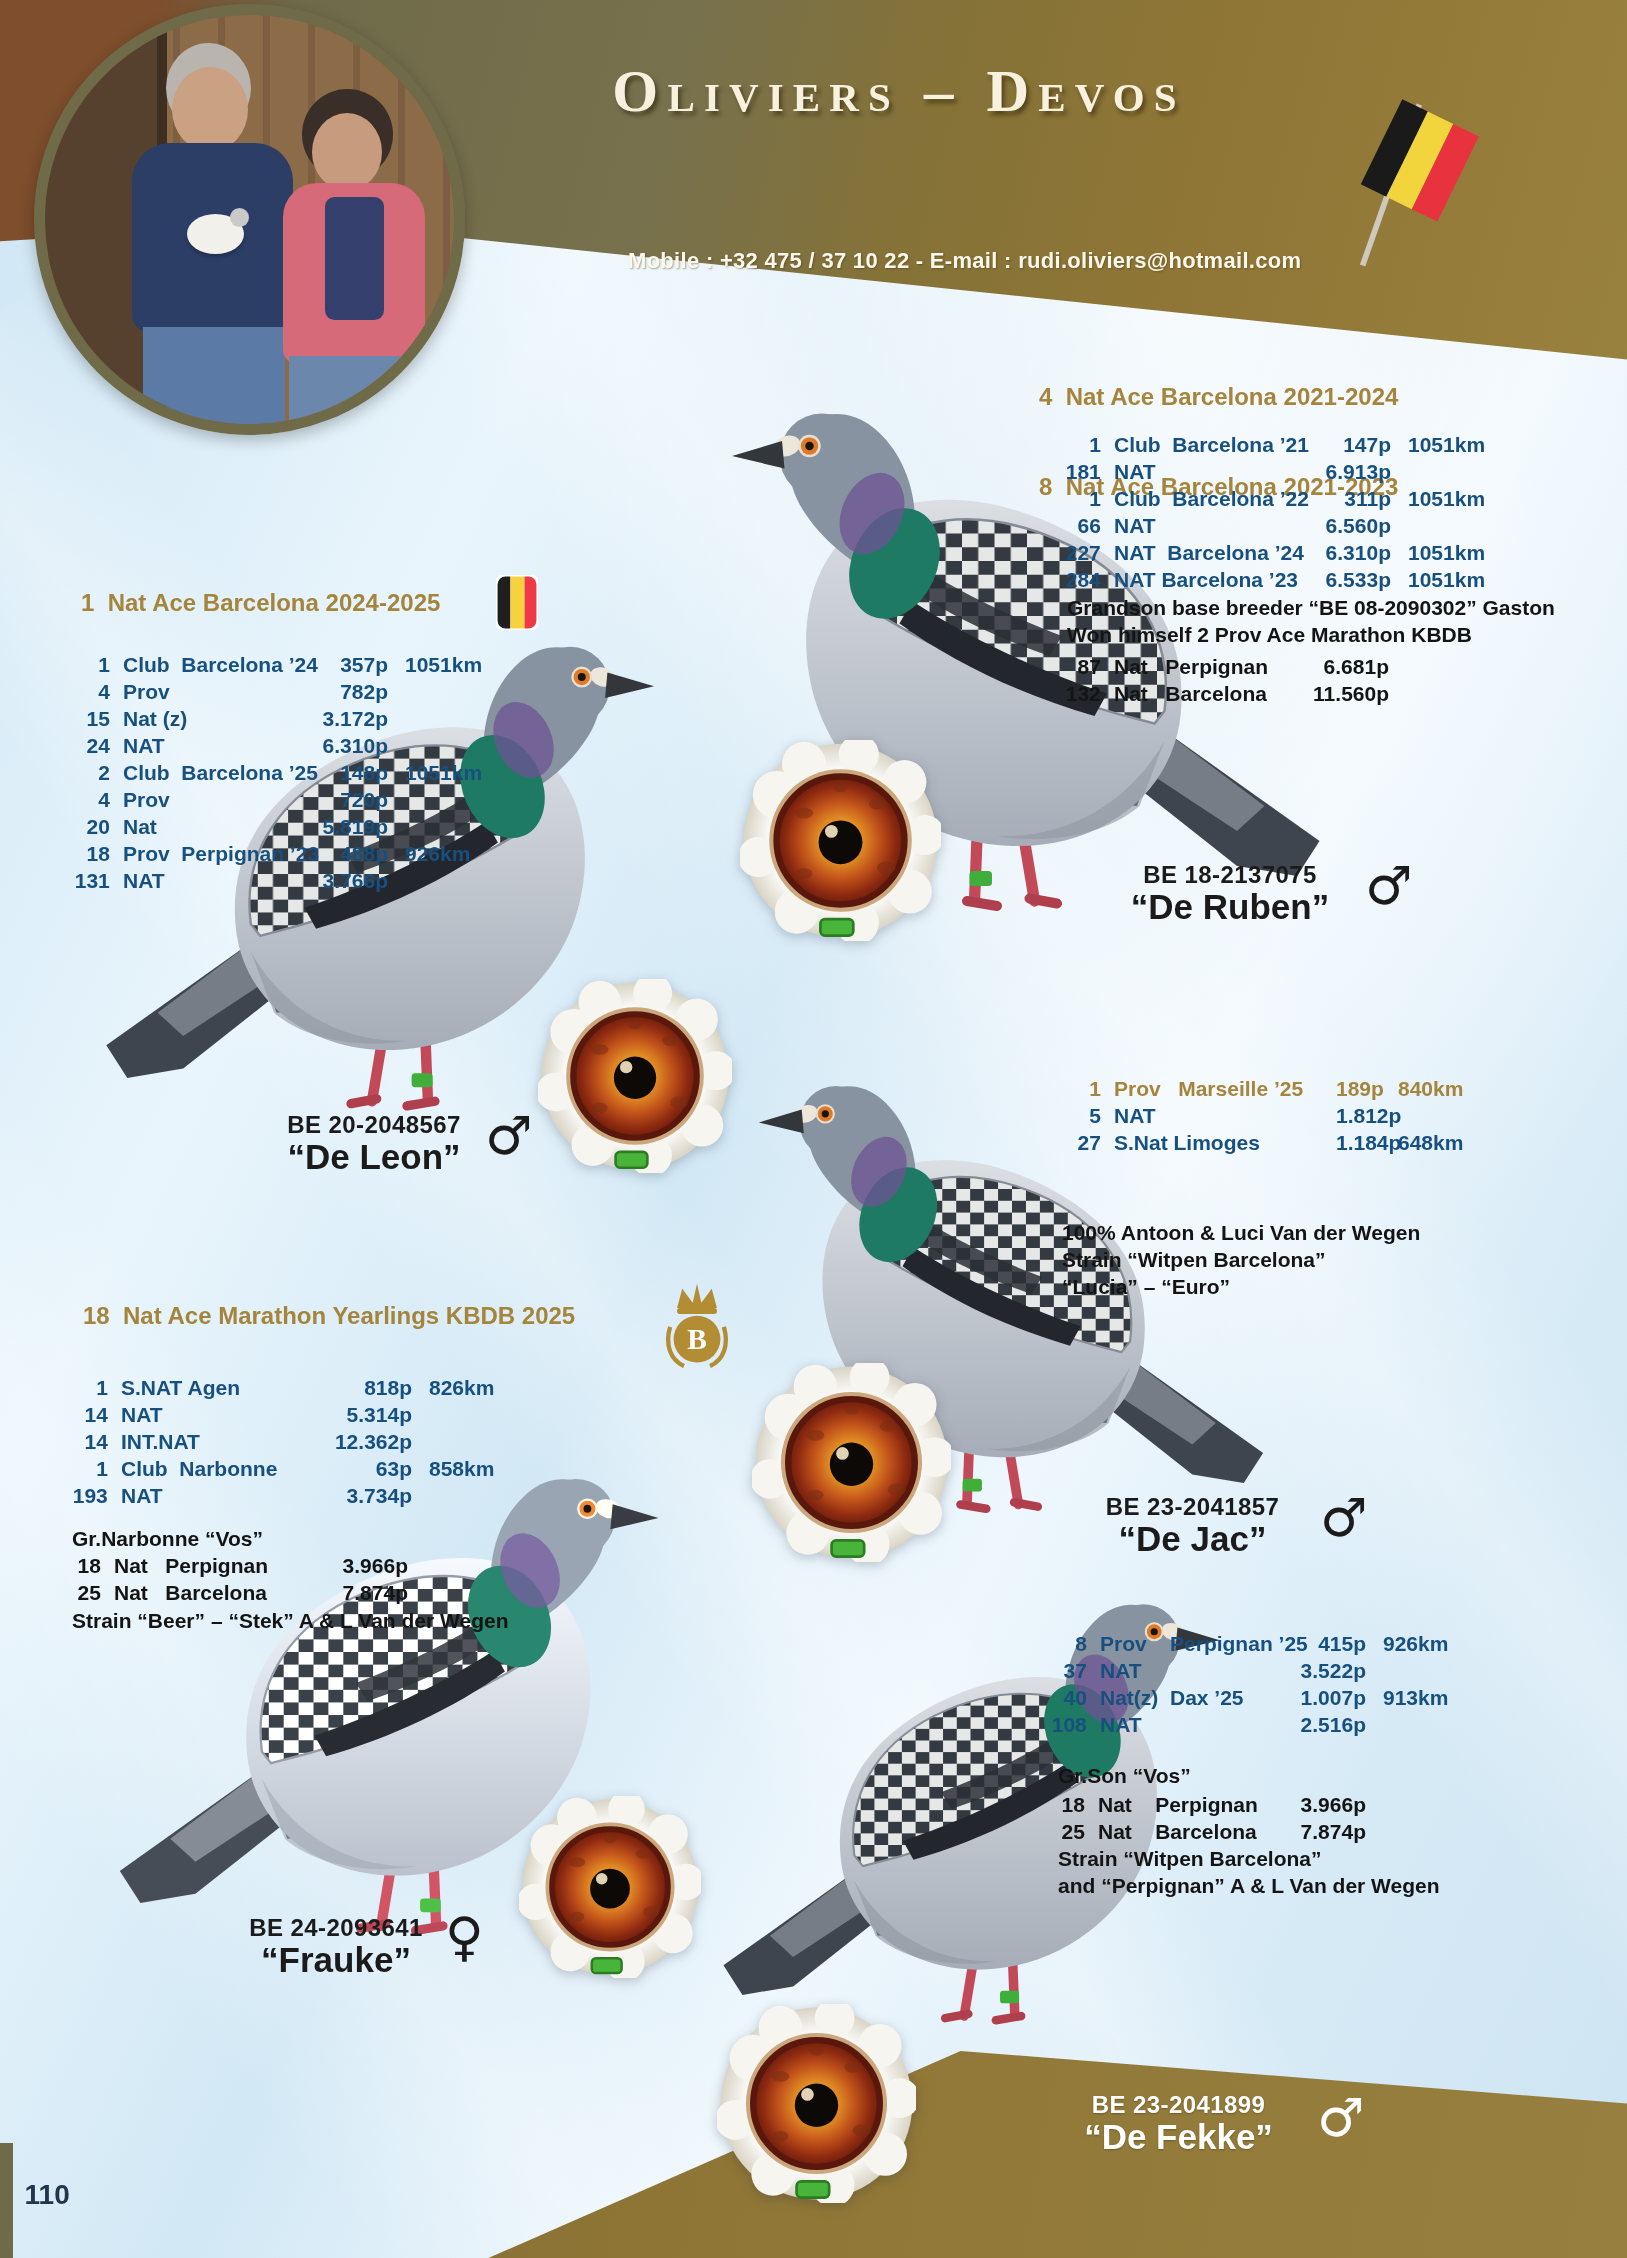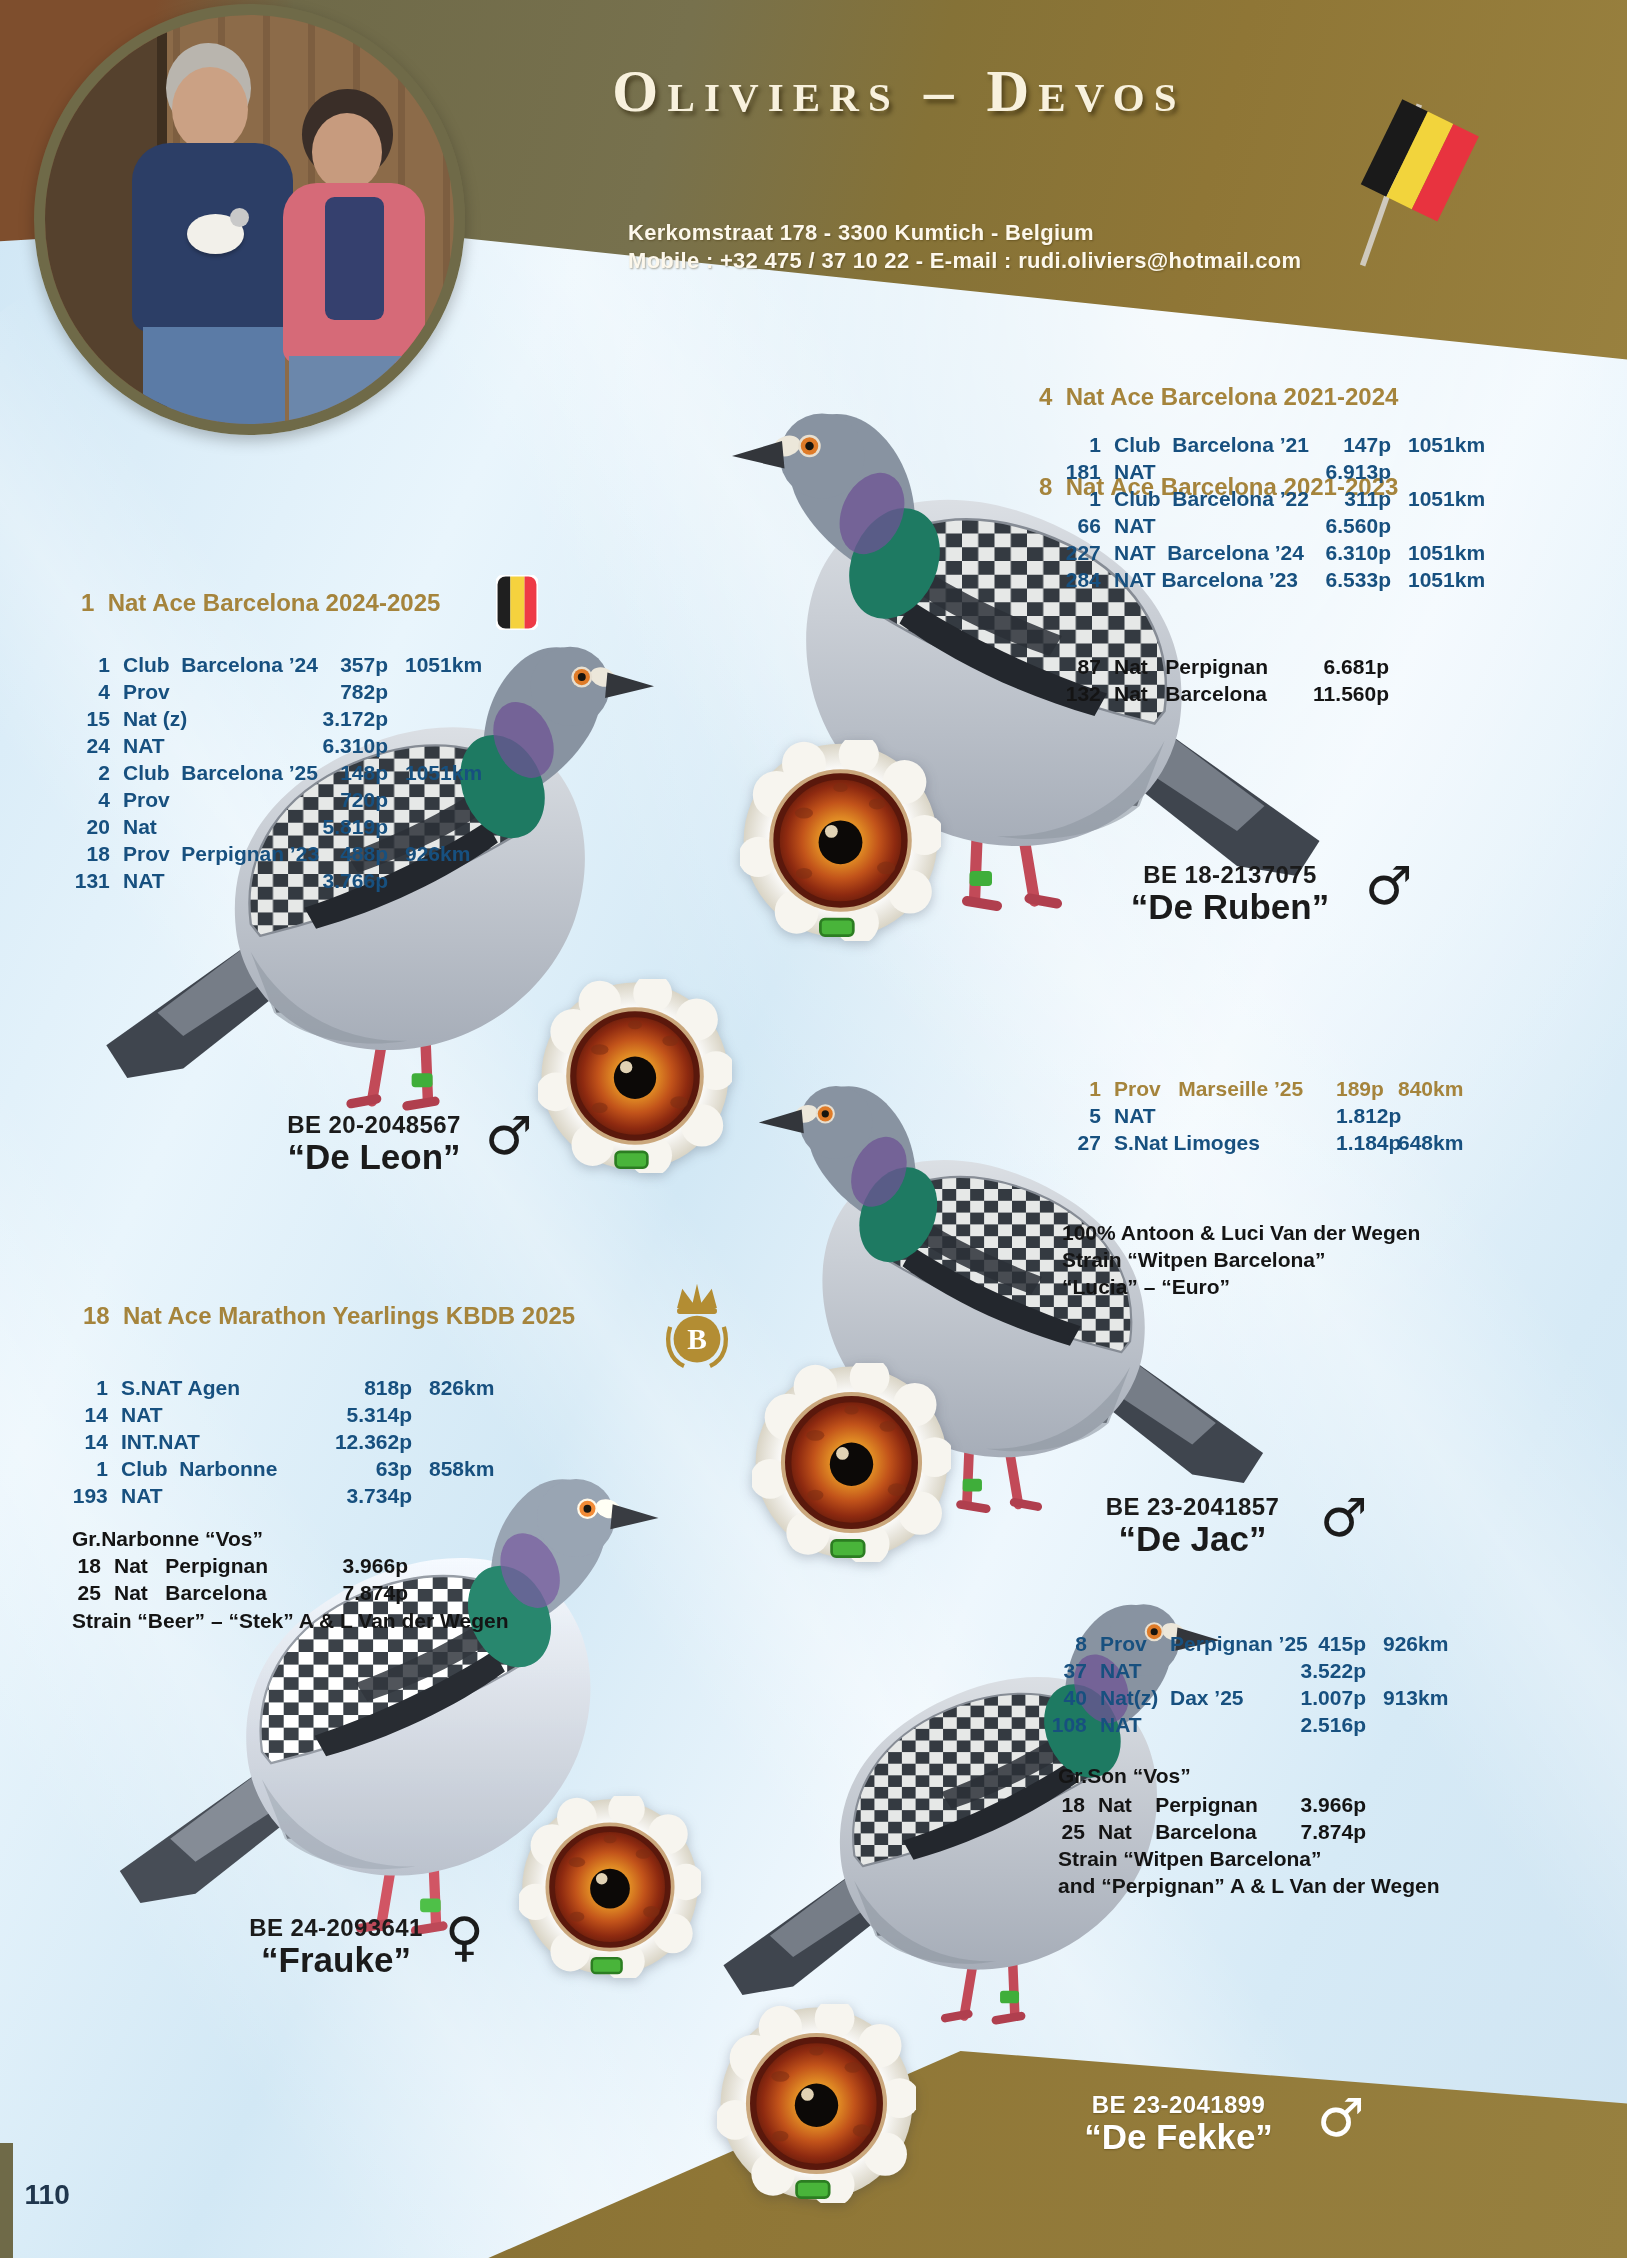--- a/index.html
+++ b/index.html
@@ -182,21 +182,20 @@
     <svg width="182" height="182" viewBox="0 0 220 220">
         <use href="#eyez"></use>
       </svg></div>
   <div class="eyez" style="left:717px;top:2004px">
     <svg width="199" height="199" viewBox="0 0 220 220">
         <use href="#eyez"></use>
       </svg></div>
 
   <div id="hdr" class="abs"></div>
   <div id="hdr-title" class="abs">Oliviers – Devos</div>
-  <div class="addr abs" style="top:220px">Kerkomstraat 178 - 3300 Kumtich - Belgium</div>
   <div class="addr abs" style="top:248px">Mobile : +32 475 / 37 10 22 - E-mail : rudi.oliviers@hotmail.com</div>
 
   <div class="abs" style="left:1355px;top:95px">
     <svg width="142" height="199" viewBox="0 0 150 210">
       <line x1="8" y1="180" x2="68" y2="10" stroke="#cfc9bd" stroke-width="6"></line>
       <g transform="rotate(26 68 22)">
         <rect x="44" y="14" width="30" height="100" fill="#1a1a1a"></rect>
         <rect x="74" y="14" width="30" height="100" fill="#f2d43c"></rect>
         <rect x="104" y="14" width="30" height="100" fill="#e8333f"></rect>
       </g>
@@ -325,20 +324,24 @@
         <span class="c-points">6.310p</span>
         <span class="c-km">1051km</span>
       </div>
       <div class="trow">
         <span class="c-rank">284</span>
         <span class="c-race">NAT Barcelona ’23</span>
         <span class="c-points">6.533p</span>
         <span class="c-km">1051km</span>
       </div>
     </div>
+  <div class="abs" style="left:1067px;top:594px">
+    <div class="note">Grandson base breeder “BE 08-2090302” Gaston</div>
+    <div class="note">Won himself 2 Prov Ace Marathon KBDB</div>
+  </div>
   <div class="abs tbl dark" style="left:1036px;top:653px;--c1:78px;--c2:189px;--c3:86px">
       <div class="trow">
         <span class="c-rank">87</span>
         <span class="c-race">Nat   Perpignan</span>
         <span class="c-points">6.681p</span>
         <span class="c-km"></span>
       </div>
       <div class="trow">
         <span class="c-rank">132</span>
         <span class="c-race">Nat   Barcelona</span>

